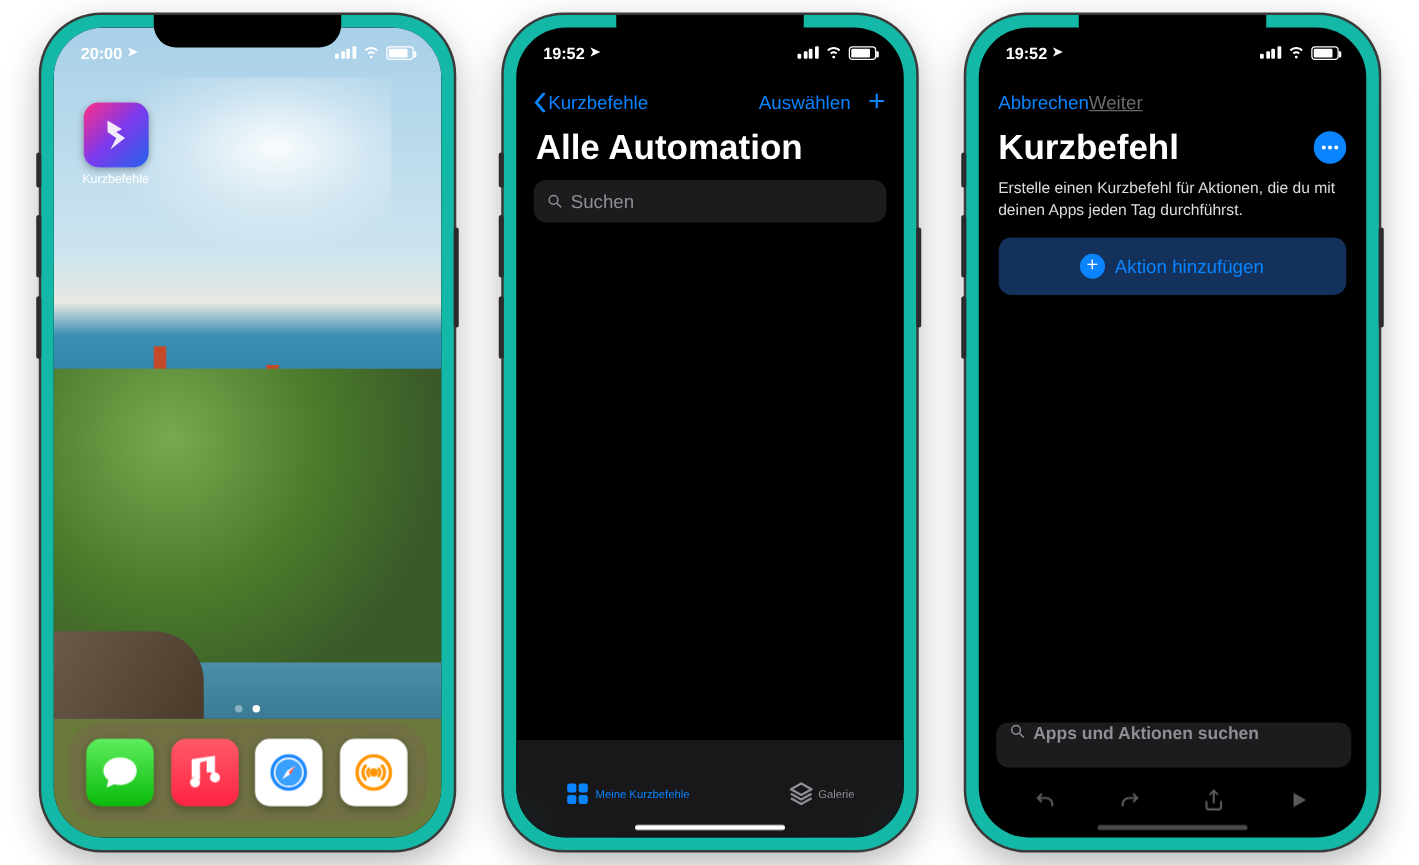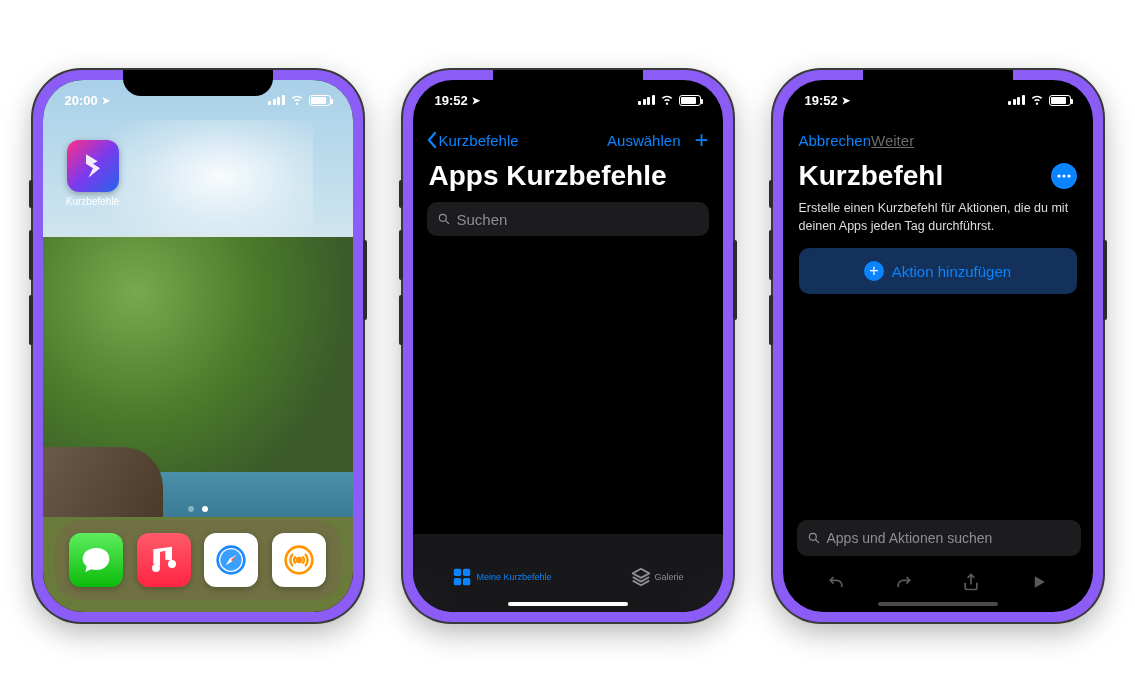--- a/index.html
+++ b/index.html
@@ -8,22 +8,22 @@
     font-family: -apple-system, "Helvetica Neue", Arial, sans-serif;
     width: 1135px;
     height: 692px;
     display: flex;
     justify-content: center;
     align-items: center;
     gap: 40px;
   }
   .phone {
     width: 330px;
-    height: 552px;
-    background: #8b5cf6;
+    height: 668px;
+    background: #14b8a6;
     border-radius: 48px;
     padding: 10px;
     position: relative;
     box-shadow: 0 0 0 2px #3a3a3a, 0 10px 30px rgba(0,0,0,.3);
   }
   .phone::before {
     content:"";
     position:absolute;
     top:0; left:50%;
     transform:translateX(-50%);
@@ -184,22 +184,22 @@
   .addbtn {
     position:absolute; top:168px; left:16px; right:16px;
     height:46px; background:#14315b; border-radius:10px;
     display:flex; align-items:center; justify-content:center; gap:8px;
     color:#0a84ff; font-size:15px;
   }
   .addbtn .plus { width:20px; height:20px; border-radius:50%; background:#0a84ff; display:flex; align-items:center; justify-content:center; color:#fff; font-size:16px; line-height:1;}
   .search3 {
     position:absolute; bottom:56px; left:14px; right:12px;
     height:36px; background:#1c1c1e; border-radius:10px;
-    display:flex; align-items:center; padding:0 10px; gap:6px;
-    color:#8e8e93; font-size:14px;
+    display:flex; padding:0 10px; gap:6px;
+    color:#8e8e93; font-size:14px;font-weight:bold;
   }
   .toolbar3 {
     position:absolute; bottom:0; left:0; right:0;
     height:48px;
     display:flex; align-items:flex-start; justify-content:space-around;
     padding:8px 20px 0;
     color:#5a5a5a;
   }
   .toolbar3 svg { width:20px; height:20px; }
 </style>
@@ -318,21 +318,21 @@
         <svg width="10" height="16" viewBox="0 0 10 16">
             <path d="M8 1L2 8l6 7" stroke="#0a84ff" stroke-width="2.2" fill="none" stroke-linecap="round"></path>
           </svg>
         <span>Kurzbefehle</span>
       </div>
       <div class="actions">
         <span>Auswählen</span>
         <span style="font-size:24px;font-weight:300;">+</span>
       </div>
     </div>
-    <div class="title2">Apps Kurzbefehle</div>
+    <div class="title2">Alle Automation</div>
     <div class="search2">
       <svg width="14" height="14" viewBox="0 0 24 24">
           <circle cx="10" cy="10" r="6" stroke="#8e8e93" stroke-width="2" fill="none"></circle>
           <path d="M15 15l5 5" stroke="#8e8e93" stroke-width="2" stroke-linecap="round"></path>
         </svg>
       <span>Suchen</span>
     </div>
     <div class="tabbar2">
       <div class="tab active">
         <svg viewBox="0 0 24 24" fill="#0a84ff">

